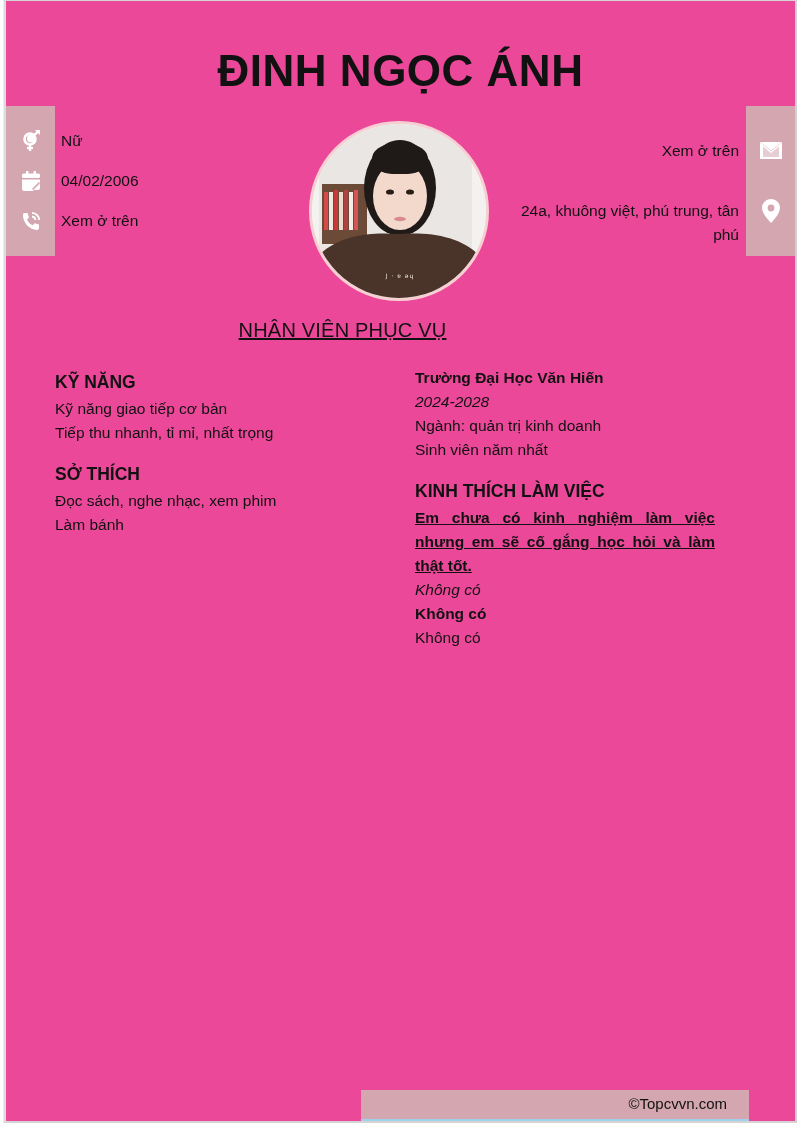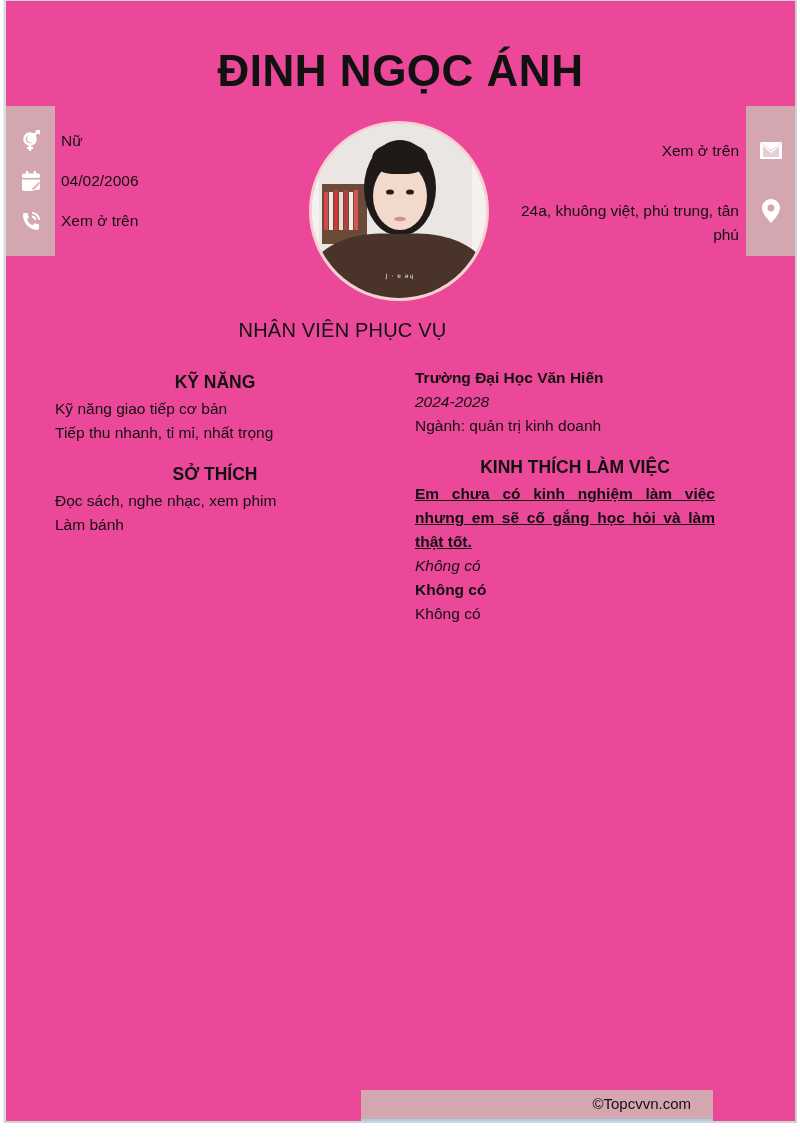--- a/index.html
+++ b/index.html
@@ -15,30 +15,30 @@
     .side.left { left: 0; }
     .side.right { right: 0; }
     .side .ic { position: absolute; left: 0; width: 49px; height: 24px; display: flex;
                 align-items: center; justify-content: center; }
     .info { position: absolute; font-size: 15.5px; line-height: 24px; color: #111; }
     .info.left { left: 55px; }
     .info.right { right: 56px; text-align: right; width: 240px; }
     .avatar { position: absolute; left: 303px; top: 120px; width: 174px; height: 174px;
               border-radius: 50%; border: 3px solid #f7cfd2; overflow: hidden; background: #f2f0ee; }
     .title { position: absolute; top: 318px; left: 0; width: 673px; text-align: center;
-             font-size: 20px; letter-spacing: 0.2px; }
+             font-size: 20px; letter-spacing: 0.2px; text-decoration: underline; }
     .col { position: absolute; font-size: 15.5px; line-height: 24px; }
     .col.left { left: 49px; top: 368px; width: 320px; }
     .col.right { left: 409px; top: 365px; width: 320px; }
-    .h { font-size: 17.5px; font-weight: bold; line-height: 26px; margin: 0 0 2px 0; text-align: center; }
+    .h { font-size: 17.5px; font-weight: bold; line-height: 26px; margin: 0 0 2px 0; }
     .sec { margin-bottom: 16px; }
     .b { font-weight: bold; }
     .i { font-style: italic; }
     .just { text-align: justify; }
-    .footer { position: absolute; left: 355px; bottom: 0; width: 352px; height: 29px;
+    .footer { position: absolute; left: 355px; bottom: 0; width: 388px; height: 29px;
               background: #d3a6b0; border-bottom: 2px solid #9fd0ec; }
     .footer span { position: absolute; right: 22px; top: 5px; font-size: 15px; color: #111; }
   </style>
 </head>
 <body>
 
 <div class="page">
 
   <div class="name">ĐINH NGỌC ÁNH</div>
 
@@ -133,20 +133,21 @@
       <div>Đọc sách, nghe nhạc, xem phim</div>
       <div>Làm bánh</div>
     </div>
   </div>
 
   <div class="col right">
     <div class="sec">
       <div class="b">Trường Đại Học Văn Hiến</div>
       <div class="i">2024-2028</div>
       <div>Ngành: quản trị kinh doanh</div>
+      <div>Sinh viên năm nhất</div>
     </div>
     <div class="sec">
       <div class="h">KINH THÍCH LÀM VIỆC</div>
       <div class="b just" style="width:300px;text-decoration:underline;">Em chưa có kinh nghiệm làm việc nhưng em sẽ cố gắng học hỏi và làm thật tốt.</div>
       <div class="i">Không có</div>
       <div class="b">Không có</div>
       <div>Không có</div>
     </div>
   </div>
 

